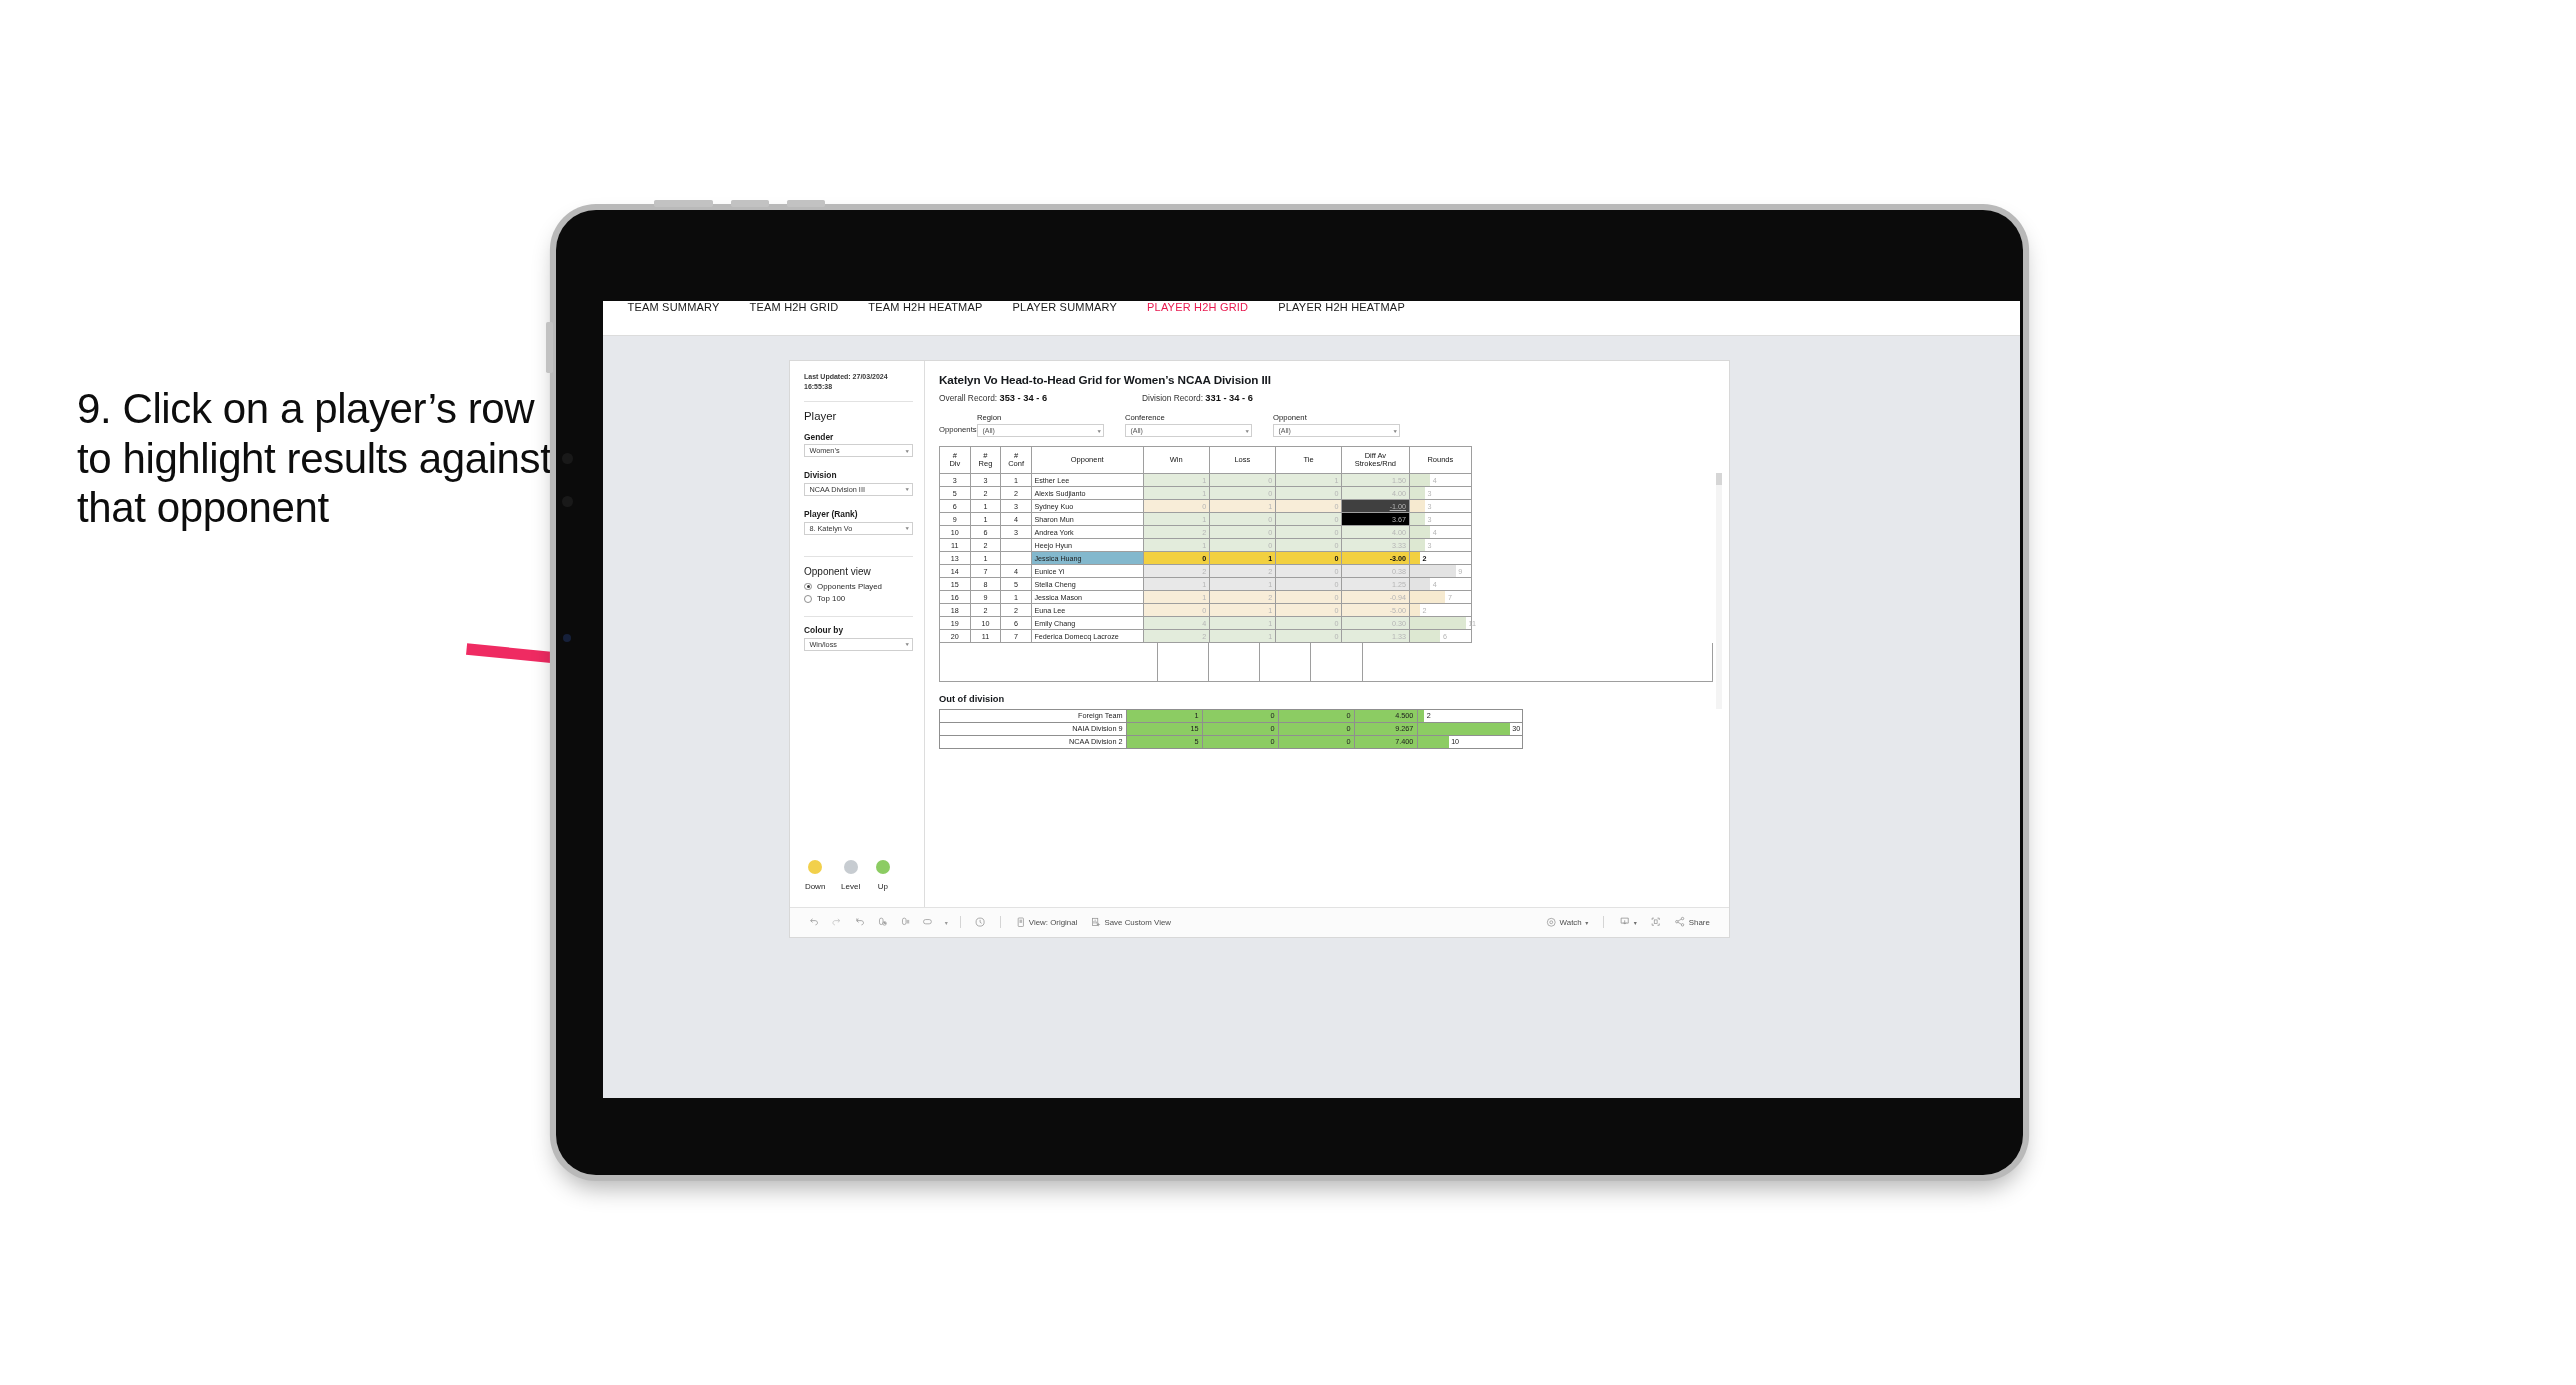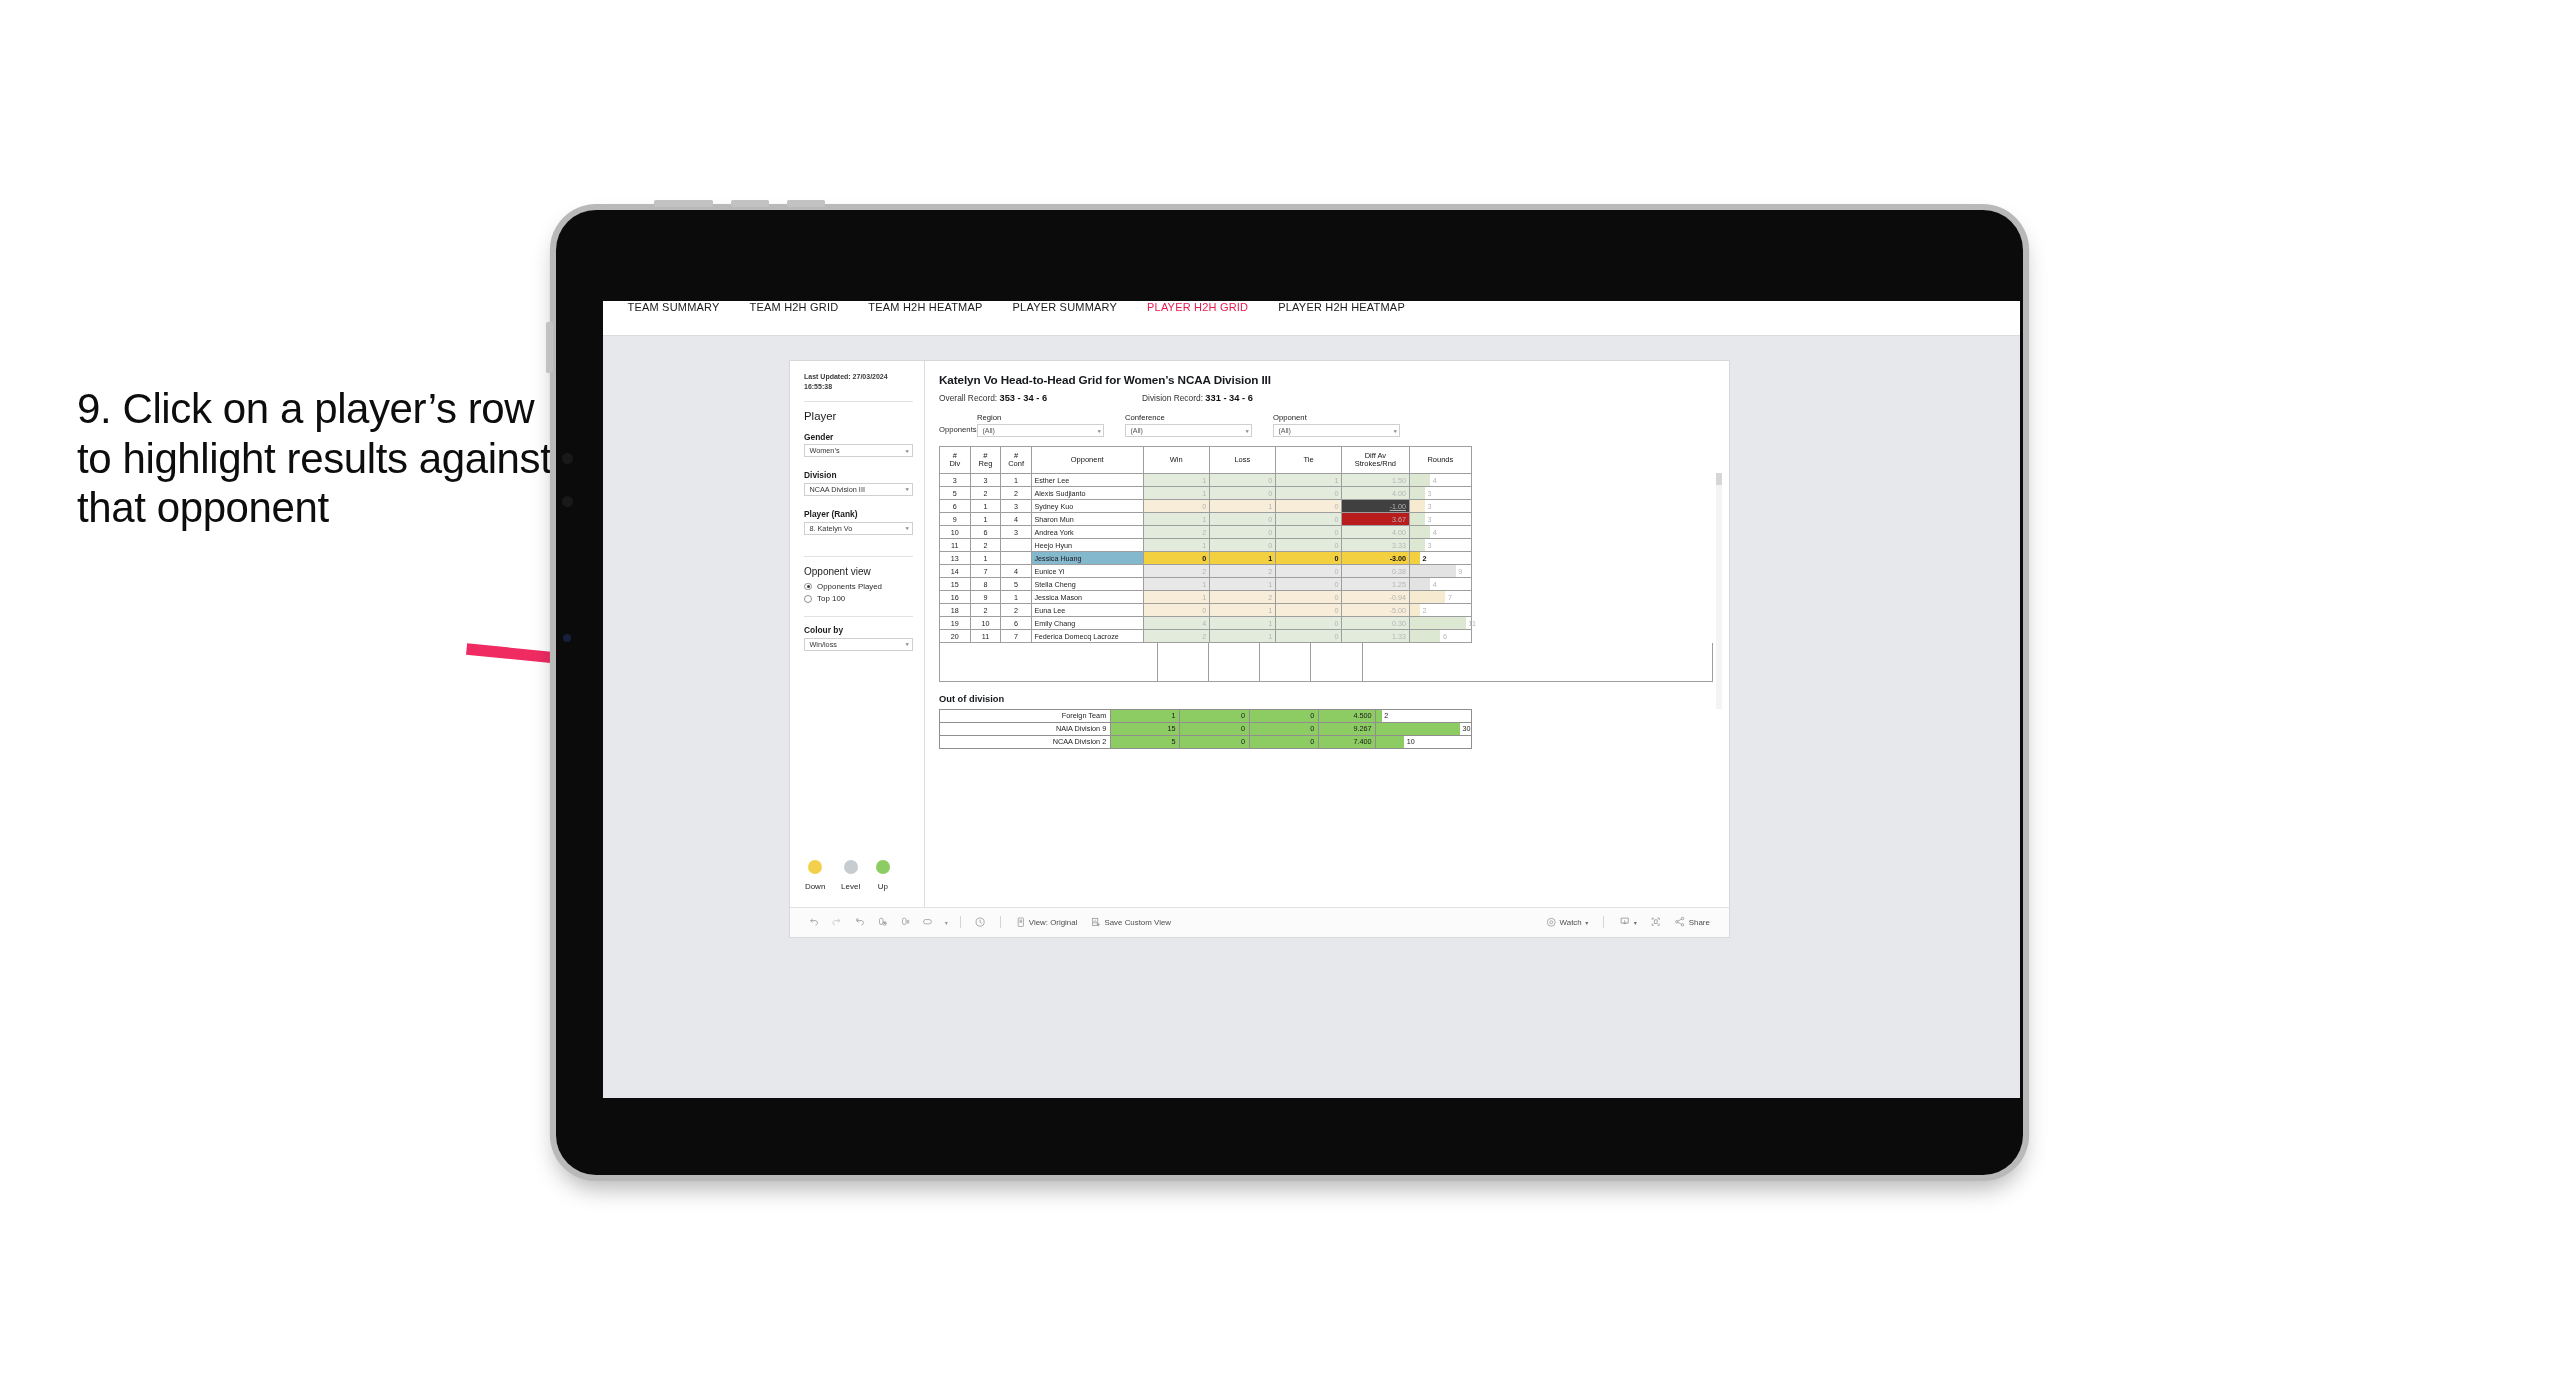--- a/index.html
+++ b/index.html
@@ -182,21 +182,21 @@
             font-size: 7.2px; padding-left: 2.6px; }
   tr.sel td.opp { background: #83b8cd !important; }
   tr.sel td.val, tr.sel td.rnd { background: #f2d040 !important; color:#111 !important; font-weight:700;}
   tr.sel td.rnd { background: #fff !important; }
 
   .blank-block { border: 0.9px solid #9e9e9e; border-top: none; display:flex; }
   .blank-block .bb { border-right: 0.9px solid #9e9e9e; height: 38px; }
   .blank-block .bb:last-child { border-right: none; }
 
   .ood-title { font-size: 9.3px; color: #15181c; margin: 12.2px 0 4.4px 0; font-weight:700;}
-  table.ood { border-collapse: collapse; table-layout: fixed; width: 533px; }
+  table.ood { border-collapse: collapse; table-layout: fixed; width: 584px; }
   table.ood td {
     border: 0.9px solid #8f8f8f; font-size: 7.3px; height: 13px; padding: 0 3.5px; color:#1d1d1d;
   }
   td.ood-name { width: 155px; text-align: right; padding-right: 5.2px; background:#fff;}
   td.ood-v { width: 63px; text-align: right; padding-right: 5.2px; background:#8ccc63; }
   td.ood-d { width: 52px; text-align: right; padding-right: 4.4px; background:#8ccc63; }
   td.ood-r { width: 87px; position: relative; padding: 0; background:#fff;}
 
   .scrollbar-v {
     position: absolute; right: -8.7px; top: 27px; width: 6.1px; height: 236px;
@@ -408,21 +408,21 @@
                       </td>
                     </tr>
                     <tr>
                       <td class="num">9</td>
                       <td class="num">1</td>
                       <td class="num">4</td>
                       <td class="opp">Sharon Mun</td>
                       <td class="val" style="background: rgb(227, 236, 220); color: rgb(181, 181, 181);">1</td>
                       <td class="val" style="background: rgb(227, 236, 220); color: rgb(181, 181, 181);">0</td>
                       <td class="val" style="background: rgb(227, 236, 220); color: rgb(181, 181, 181);">0</td>
-                      <td class="val" style="background: #b91c1c; color: rgb(181, 181, 181);">3.67</td>
+                      <td class="val" style="background: #000000; color: rgb(181, 181, 181);">3.67</td>
                       <td class="rnd">
                         <div class="rndbar" style="width: 25%; background: rgb(221, 232, 210);"></div>
                         <div class="rndnum" style="left: 25%; color: rgb(181, 181, 181);">3</div>
                       </td>
                     </tr>
                     <tr>
                       <td class="num">10</td>
                       <td class="num">6</td>
                       <td class="num">3</td>
                       <td class="opp">Andrea York</td>

